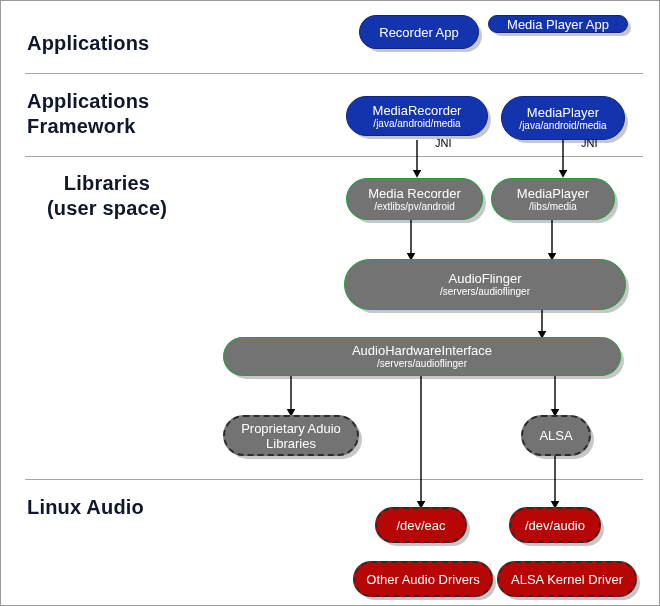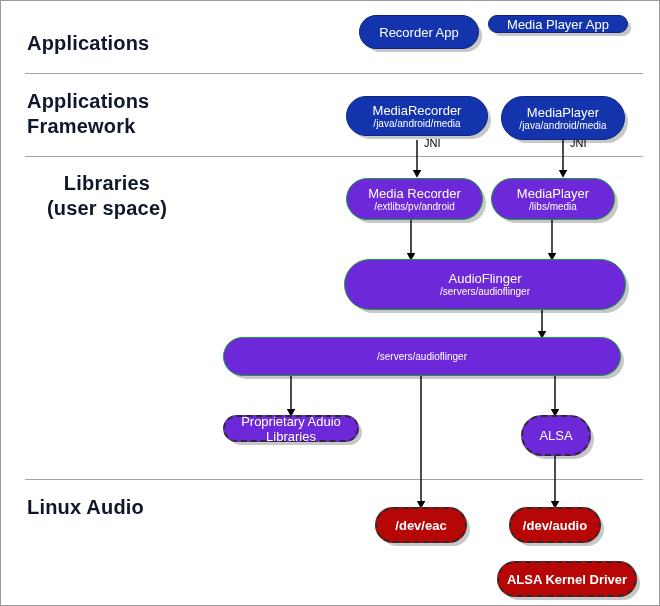--- a/index.html
+++ b/index.html
@@ -67,33 +67,34 @@
     white-space: nowrap;
   }
   .node .sub {
     font-size: 10px;
     line-height: 12px;
     white-space: nowrap;
   }
 
   .blue  { background: #1434ad; border: 1px solid #0d2580; }
   .green { background: #22c councils; }
-  .green { background: #6d28d9; border: 1px solid #18a337; }
+  .green { background: #737373; border: 1px solid #18a337; }
   .red   { background: #b60606; border: 1px solid #7f0404; }
 
   .dashed { border-style: dashed; border-width: 2px; border-color: #2b2b2b; }
-  .red.dashed { border-color: #2b2b2b; font-weight: bold; }
+  .red.dashed { border-color: #2b2b2b; }
 
   
   .edge-label {
     position: absolute;
     color: #000000;
     font-size: 11px;
     line-height: 13px;
     white-space: nowrap;
+    margin-left: 11px;
   }
 </style>
 </head>
 <body>
 
 <div id="diagram">
 
   <div class="divider" style="top:72px;"></div>
   <div class="divider" style="top:155px;"></div>
   <div class="divider" style="top:478px;"></div>
@@ -166,38 +167,42 @@
     <span class="title">MediaPlayer</span>
     <span class="sub">/libs/media</span>
   </div>
 
   <div class="node green" style="left:343px; top:258px; width:282px; height:51px;">
     <span class="title">AudioFlinger</span>
     <span class="sub">/servers/audioflinger</span>
   </div>
 
   <div class="node green" style="left:222px; top:336px; width:398px; height:39px;">
+    <span class="title">AudioHardwareInterface</span>
     <span class="sub">/servers/audioflinger</span>
   </div>
 
-  <div class="node green dashed" style="left:222px; top:414px; width:136px; height:27px;">
+  <div class="node green dashed" style="left:222px; top:414px; width:136px; height:41px;">
     <span class="title">Proprietary Aduio</span>
     <span class="title">Libraries</span>
   </div>
 
   <div class="node green dashed" style="left:520px; top:414px; width:70px; height:41px;">
     <span class="title">ALSA</span>
   </div>
 
   <div class="node red dashed" style="left:374px; top:506px; width:92px; height:36px;">
     <span class="title">/dev/eac</span>
   </div>
 
   <div class="node red dashed" style="left:508px; top:506px; width:92px; height:36px;">
     <span class="title">/dev/audio</span>
   </div>
 
+  <div class="node red dashed" style="left:352px; top:560px; width:140px; height:36px;">
+    <span class="title">Other Audio Drivers</span>
+  </div>
 
   <div class="node red dashed" style="left:496px; top:560px; width:140px; height:36px;">
     <span class="title">ALSA Kernel Driver</span>
   </div>
 
 </div>
 
 </body></html>

